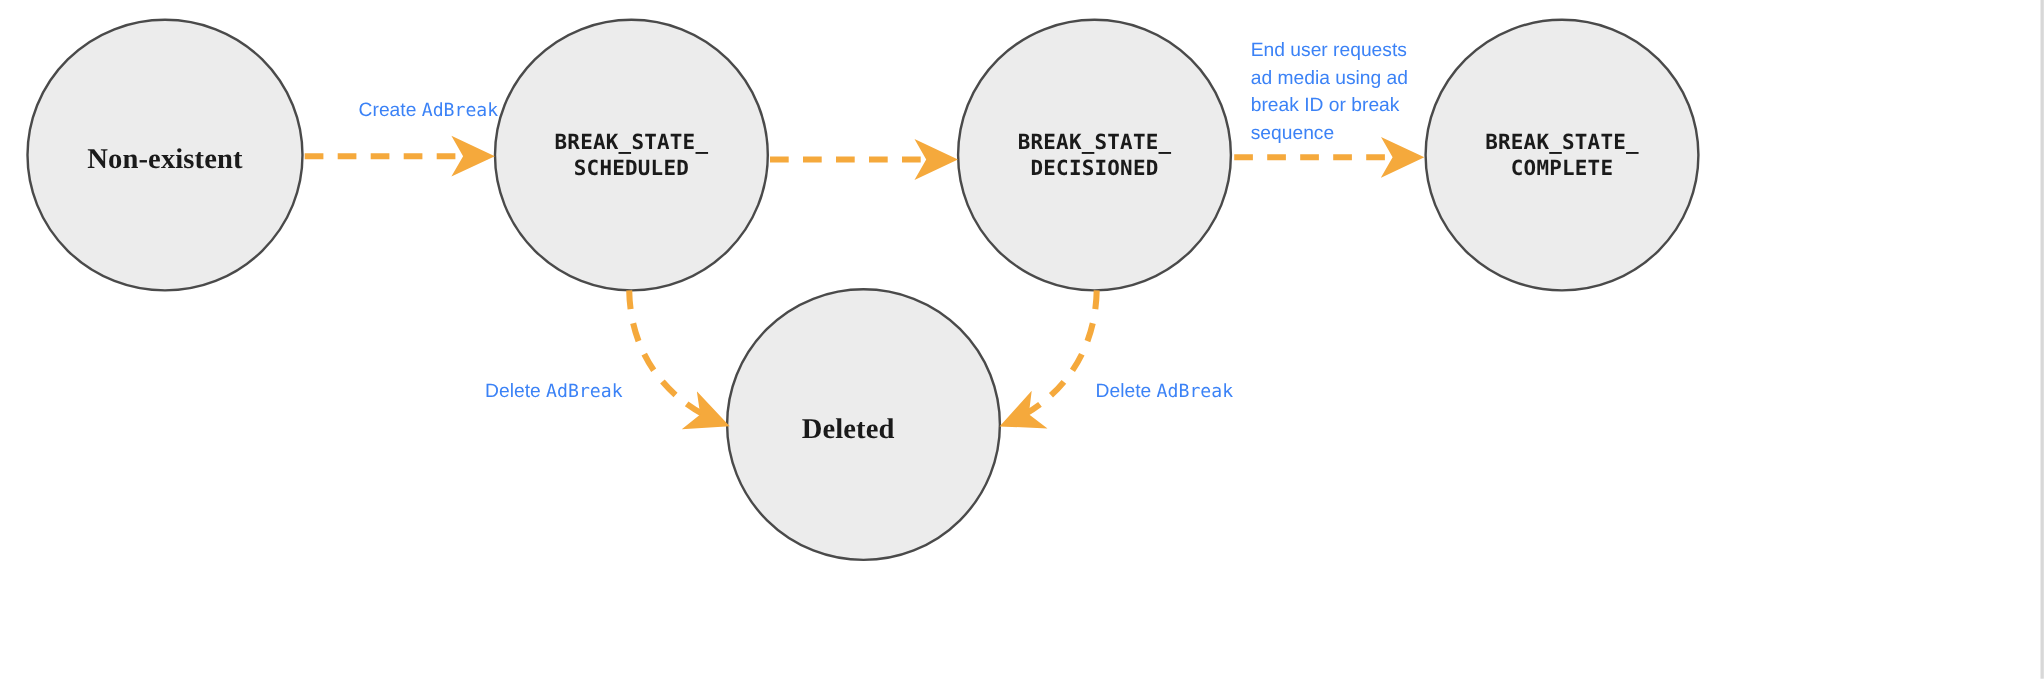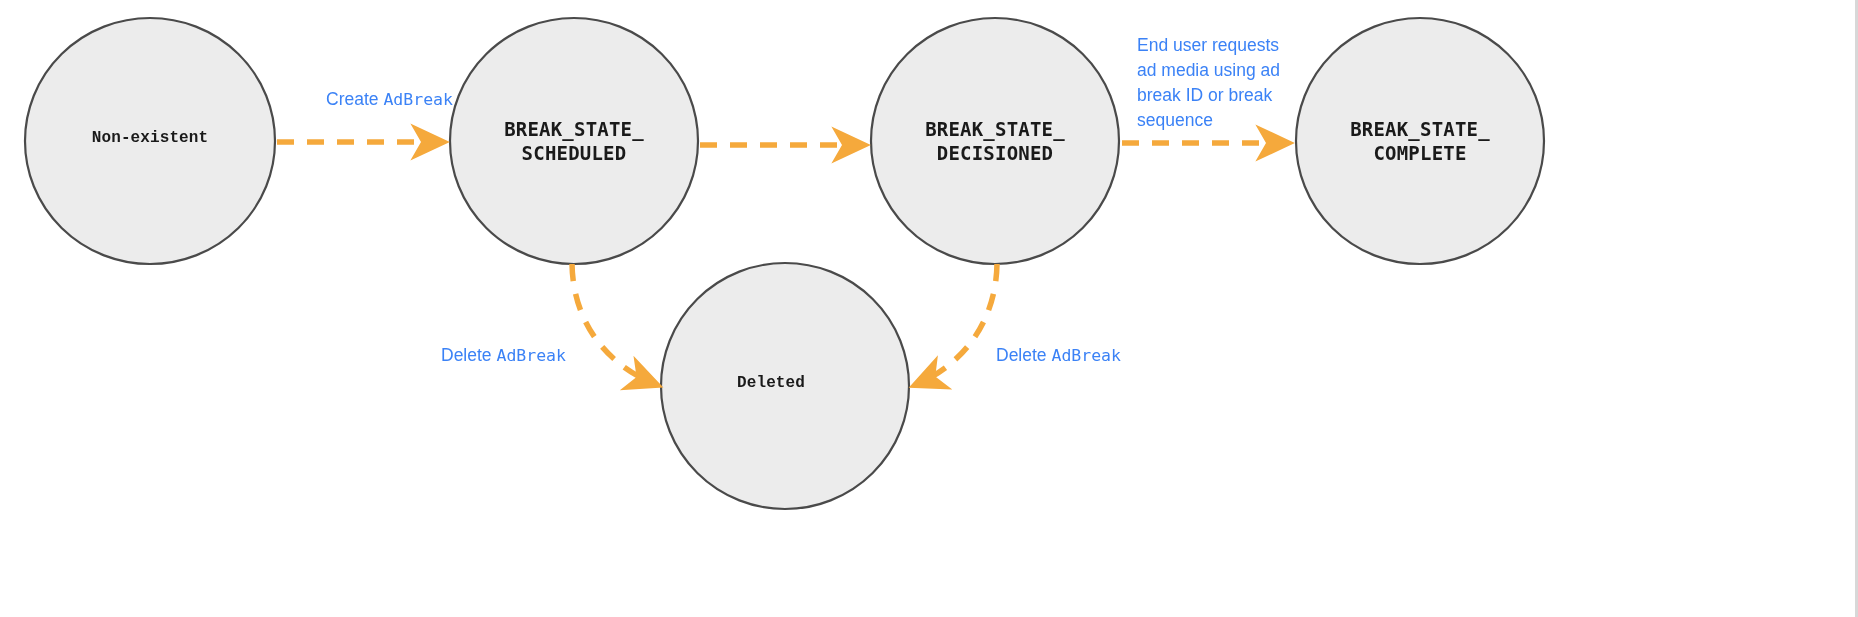--- a/index.html
+++ b/index.html
@@ -34,22 +34,22 @@
   .node-label {
     position: absolute;
     text-align: center;
     color: #1a1a1a;
     font-weight: bold;
     line-height: 1.28;
     pointer-events: none;
     white-space: pre-line;
   }
   .node-label.sans {
-    font-family: Liberation Mono, monospace;
-    font-size: 16px;
+    font-family: Liberation Serif, serif;
+    font-size: 26px;
     letter-spacing: 0.1px;
   }
   .node-label.mono {
     font-family: "DejaVu Sans Mono", "Liberation Mono", monospace;
     font-size: 19px;
     letter-spacing: 0.2px;
   }
   .edge-label {
     position: absolute;
     color: #3b82f6;

